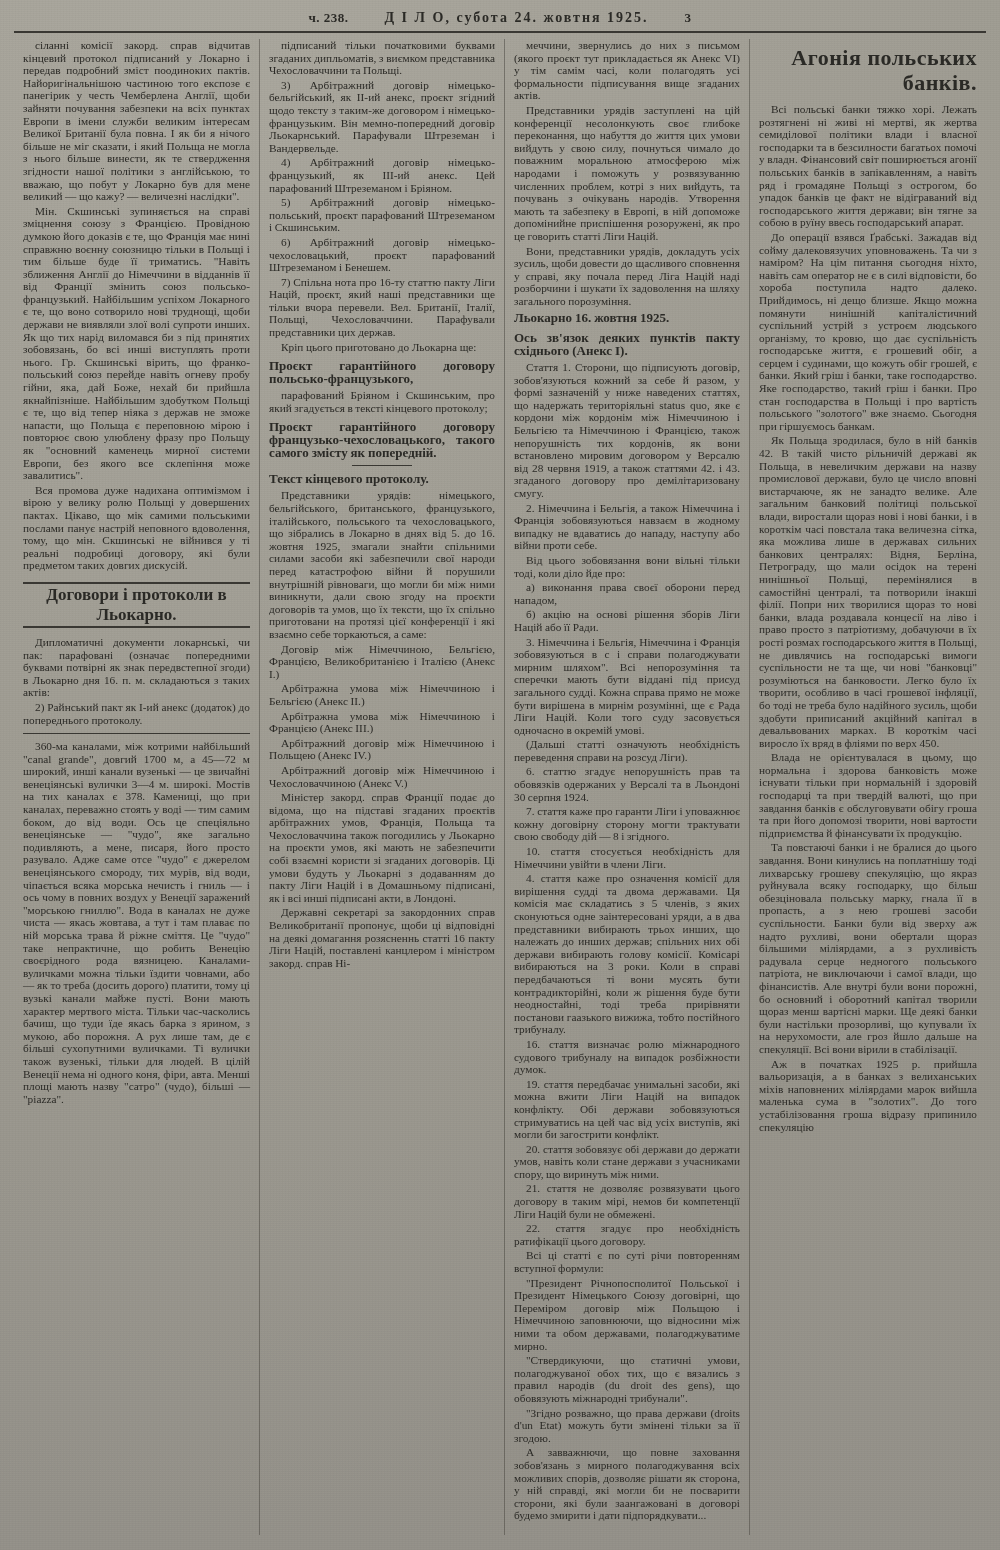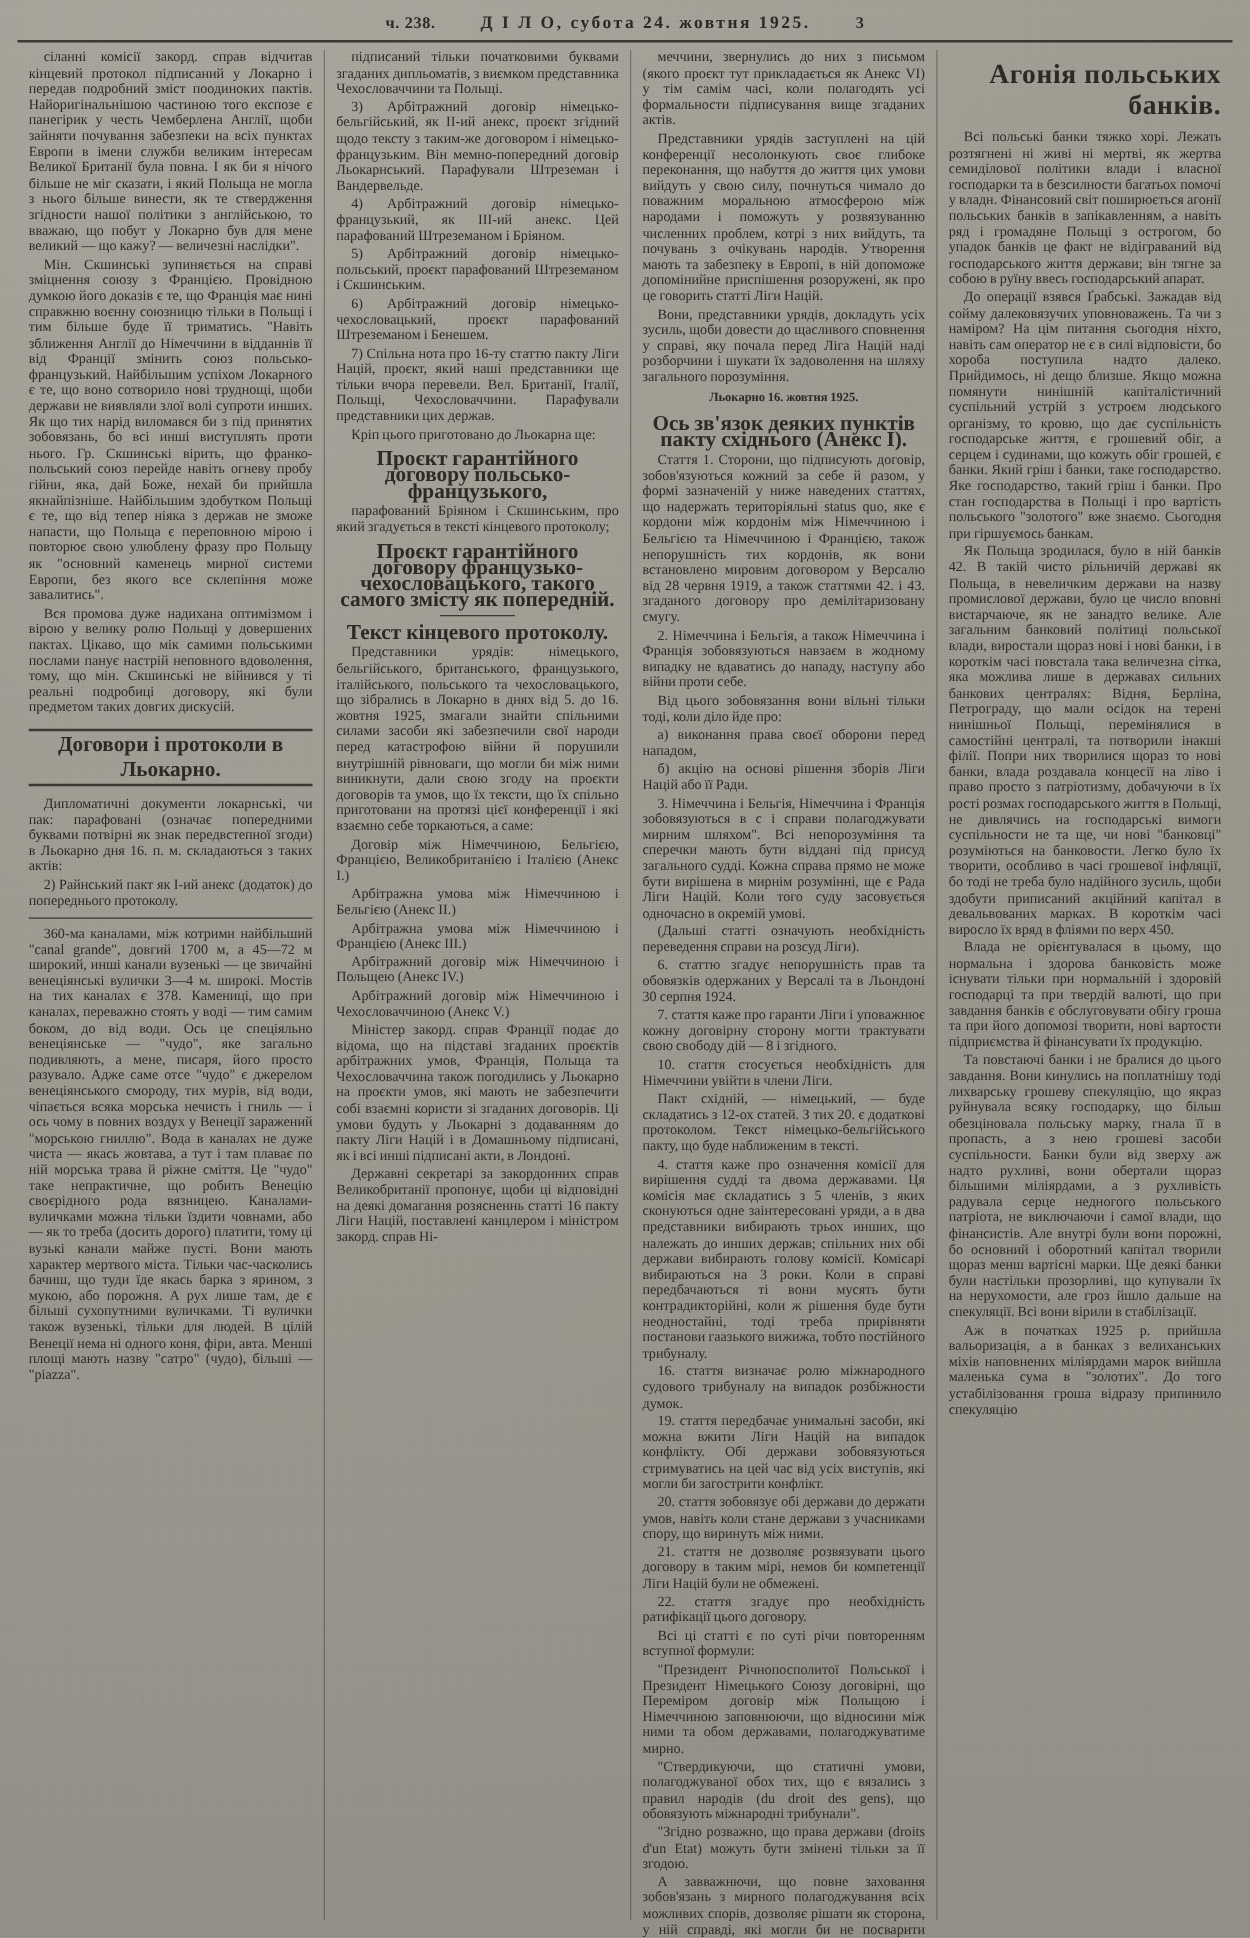--- a/index.html
+++ b/index.html
@@ -72,28 +72,28 @@
     border-top:2px solid #3a3833;
     border-bottom:2px solid #3a3833;
     text-align:center;
     font-weight:bold;
     font-size:17px;
     line-height:20px;
     padding:1px 2px;
     margin:10px 0 8px 0;
   }
   .subhead{
-    text-align:center;font-weight:bold;font-size:17px;
+    font-weight:bold;font-size:13px;
     margin:6px 0 4px 0;text-indent:0;line-height:13px;
   }
   .hr-short{
     width:60px;height:1px;background:#3a3833;margin:6px auto 6px auto;
   }
   .sep-line{height:1px;background:#3a3833;margin:7px 0 6px 0;}
-  .datum{text-align:center;font-weight:bold;font-size:10px;margin:5px 0 4px;text-indent:0;}
+  .datum{text-align:left;font-weight:bold;font-size:13px;margin:5px 0 4px;text-indent:0;}
   .blur{filter:blur(.18px);}
 </style>
 </head>
 <body>
 
 <div class="page blur">
   <div class="masthead">
     <span>ч. 238.</span>
     <span class="mid">Д І Л О,  субота 24. жовтня 1925.</span>
     <span>3</span>
@@ -153,21 +153,20 @@
       <p>Стаття 1. Сторони, що підписують договір, зобов'язуються кожний за себе й разом, у формі зазначеній у ниже наведених статтях, що надержать територіяльні status quo, яке є кордони між кордонім між Німеччиною і Бельгією та Німеччиною і Францією, також непорушність тих кордонів, як вони встановлено мировим договором у Версалю від 28 червня 1919, а також статтями 42. і 43. згаданого договору про демілітаризовану смугу.</p>
       <p>2. Німеччина і Бельгія, а також Німеччина і Франція зобовязуються навзаєм в жодному випадку не вдаватись до нападу, наступу або війни проти себе.</p>
       <p>Від цього зобовязання вони вільні тільки тоді, коли діло йде про:</p>
       <p>а) виконання права своєї оборони перед нападом,</p>
       <p>б) акцію на основі рішення зборів Ліги Націй або її Ради.</p>
       <p>3. Німеччина і Бельгія, Німеччина і Франція зобовязуються в с і справи полагоджувати мирним шляхом". Всі непорозуміння та сперечки мають бути віддані під присуд загальнoго судді. Кожна справа прямо не може бути вирішена в мирнім розумінні, ще є Рада Ліги Націй. Коли того суду засовується одночасно в окремій умові.</p>
       <p>(Дальші статті означують необхідність переведення справи на розсуд Ліги).</p>
       <p>6. статтю згадує непорушність прав та обовязків одержаних у Версалі та в Льондоні 30 серпня 1924.</p>
       <p>7. стаття каже про гаранти Ліги і уповажнює кожну договірну сторону могти трактувати свою свободу дій — 8 і згідного.</p>
       <p>10. стаття стосується необхідність для Німеччини увійти в члени Ліги.</p>
-      <p>Пакт східній, — німецький, — буде складатись з 12-ох статей. З тих 20. є додаткові протоколом. Текст німецько-бельгійського пакту, що буде наближеним в тексті.</p>
       <p>4. стаття каже про означення комісії для вирішення судді та двома державами. Ця комісія має складатись з 5 членів, з яких сконуються одне заінтересовані уряди, а в два представники вибирають трьох инших, що належать до инших держав; спільних них обі держави вибирають голову комісії. Комісарі вибираються на 3 роки. Коли в справі передбачаються ті вони мусять бути контрадикторійні, коли ж рішення буде бути неодностайні, тоді треба прирівняти постанови гаазького вижижа, тобто постійного трибуналу.</p>
       <p>16. стаття визначає ролю міжнародного судового трибуналу на випадок розбіжности думок.</p>
       <p>19. стаття передбачає унимальні засоби, які можна вжити Ліги Націй на випадок конфлікту. Обі держави зобовязуються стримуватись на цей час від усіх виступів, які могли би загострити конфлікт.</p>
       <p>20. стаття зобовязує обі держави до держати умов, навіть коли стане держави з учасниками спору, що виринуть між ними.</p>
       <p>21. стаття не дозволяє розвязувати цього договору в таким мірі, немов би компетенції Ліги Націй були не обмежені.</p>
       <p>22. стаття згадує про необхідність ратифікації цього договору.</p>
       <p>Всі ці статті є по суті річи повторенням вступної формули:</p>
       <p>"Президент Річнопосполитої Польської і Президент Німецького Союзу договірні, що Переміром договір між Польщою і Німеччиною заповнюючи, що відносини між ними та обом державами, полагоджуватиме мирно.</p>
       <p>"Ствердикуючи, що статичні умови, полагоджуваної обох тих, що є вязались з правил народів (du droit des gens), що обовязують міжнародні трибунали".</p>
       <p>"Згідно розважно, що права держави (droits d'un Etat) можуть бути змінені тільки за її згодою.</p>

